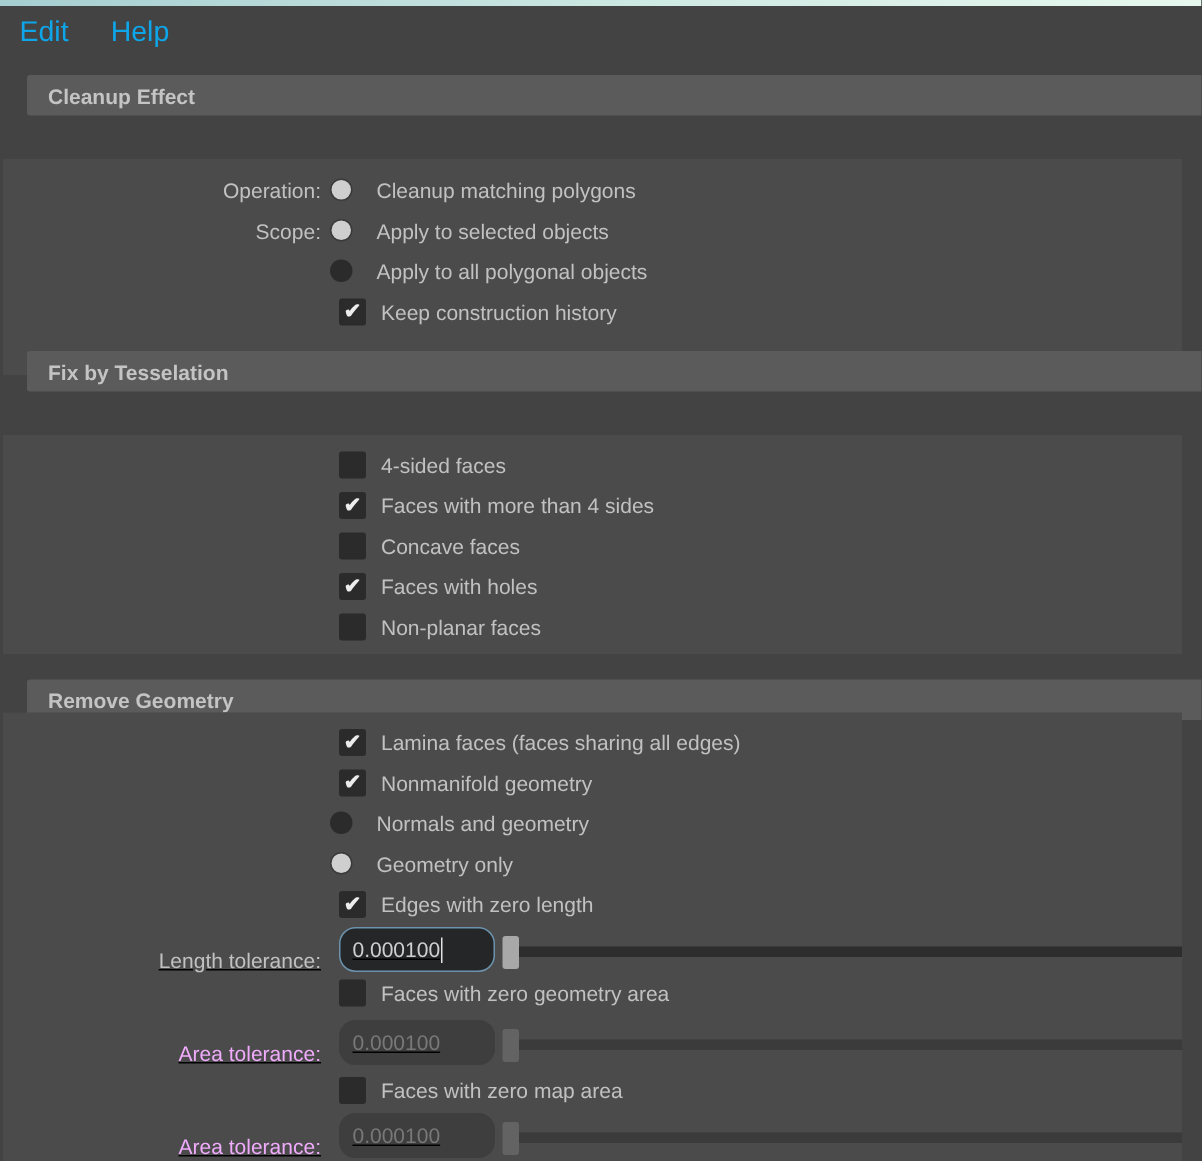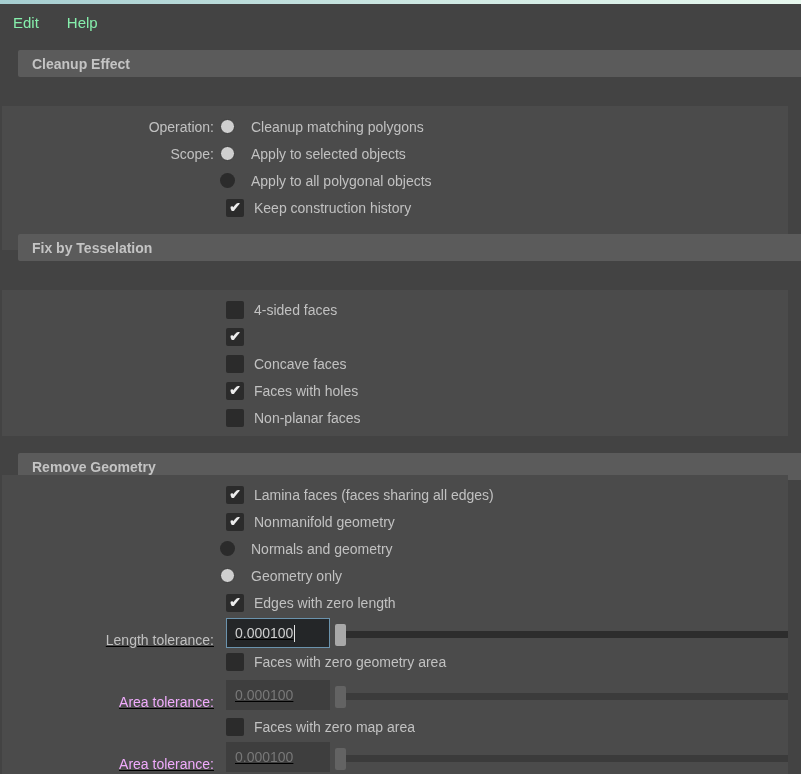--- a/index.html
+++ b/index.html
@@ -8,21 +8,21 @@
     background:#434343;
     font-family:"Liberation Sans", sans-serif;
     -webkit-font-smoothing:antialiased;
   }
   
   .topstripe{position:absolute;top:0;left:0;width:801px;height:4px;
     background:linear-gradient(90deg,#a6ced1 0%,#cfe9e3 55%,#e7f8ee 100%);}
   
   .menubar{position:absolute;top:4px;left:0;width:801px;height:36px;
     display:flex;align-items:center;padding-left:5px;box-sizing:border-box;}
-  .menu-item{color:#86efac;font-size:15px;padding:3px 8px;margin-right:12px;cursor:default;}
+  .menu-item{color:#0ea5e9;font-size:19px;padding:3px 8px;margin-right:12px;cursor:default;}
   
   .sec-header{position:absolute;left:18px;width:788px;height:27px;
     background:#5b5b5b;border-radius:2px;
     display:flex;align-items:center;padding-left:14px;box-sizing:border-box;
     color:#c4c4c4;font-size:14px;font-weight:bold;}
   
   .sec-body{position:absolute;left:2px;width:786px;background:#4b4b4b;
     box-sizing:border-box;padding-top:6px;margin-top:28px;}
   #body1{top:78px;height:144px;padding-top:7px;}
   #body2{top:262px;height:146px;}
@@ -38,21 +38,21 @@
   .radio.selected{background:#cfcfcf;border:1px solid #3a3a3a;}
 
   .checkbox{width:18px;height:18px;border-radius:2px;flex-shrink:0;
     margin-left:12px;margin-right:10px;background:#2b2b2b;
     display:flex;align-items:center;justify-content:center;}
   .checkbox .mark{color:#ededed;font-size:14px;font-weight:bold;line-height:1;
     transform:translateY(-1px);}
 
   .field-row{height:32px;display:flex;align-items:flex-end;font-size:14px;text-decoration:underline;}
   .tol-input{width:104px;height:30px;margin-left:12px;box-sizing:border-box;
-    background:#242628;border:1px solid #6b93ad;border-radius:0;
+    background:#242628;border:1px solid #6b93ad;border-radius:11px;
     color:#cfcfcf;font-size:14px;display:flex;align-items:center;
     padding-left:8px;position:relative;flex-shrink:0;}
   .caret{width:1px;height:17px;background:#e2e2e2;margin-left:1px;}
   .slider{position:relative;flex:1;height:27px;margin-left:0;}
   .slider .track{position:absolute;left:10px;right:0;top:10px;height:7px;background:#2d2d2d;}
   .slider .handle{position:absolute;left:5px;top:3px;width:11px;height:22px;
     background:#a8a8a8;border-radius:2px;}
 
   .disabled .row-label{color:#f0abfc;}
   .disabled .tol-input{background:#3e3e3e;border:1px solid #3e3e3e;color:#787878;}
@@ -111,20 +111,21 @@
     <div class="row-label"></div>
     <div class="checkbox"></div>
     <span>4-sided faces</span>
   </div>
 
   <div class="row">
     <div class="row-label"></div>
     <div class="checkbox">
       <span class="mark">✔</span>
     </div>
+    <span>Faces with more than 4 sides</span>
   </div>
 
   <div class="row">
     <div class="row-label"></div>
     <div class="checkbox"></div>
     <span>Concave faces</span>
   </div>
 
   <div class="row">
     <div class="row-label"></div>

